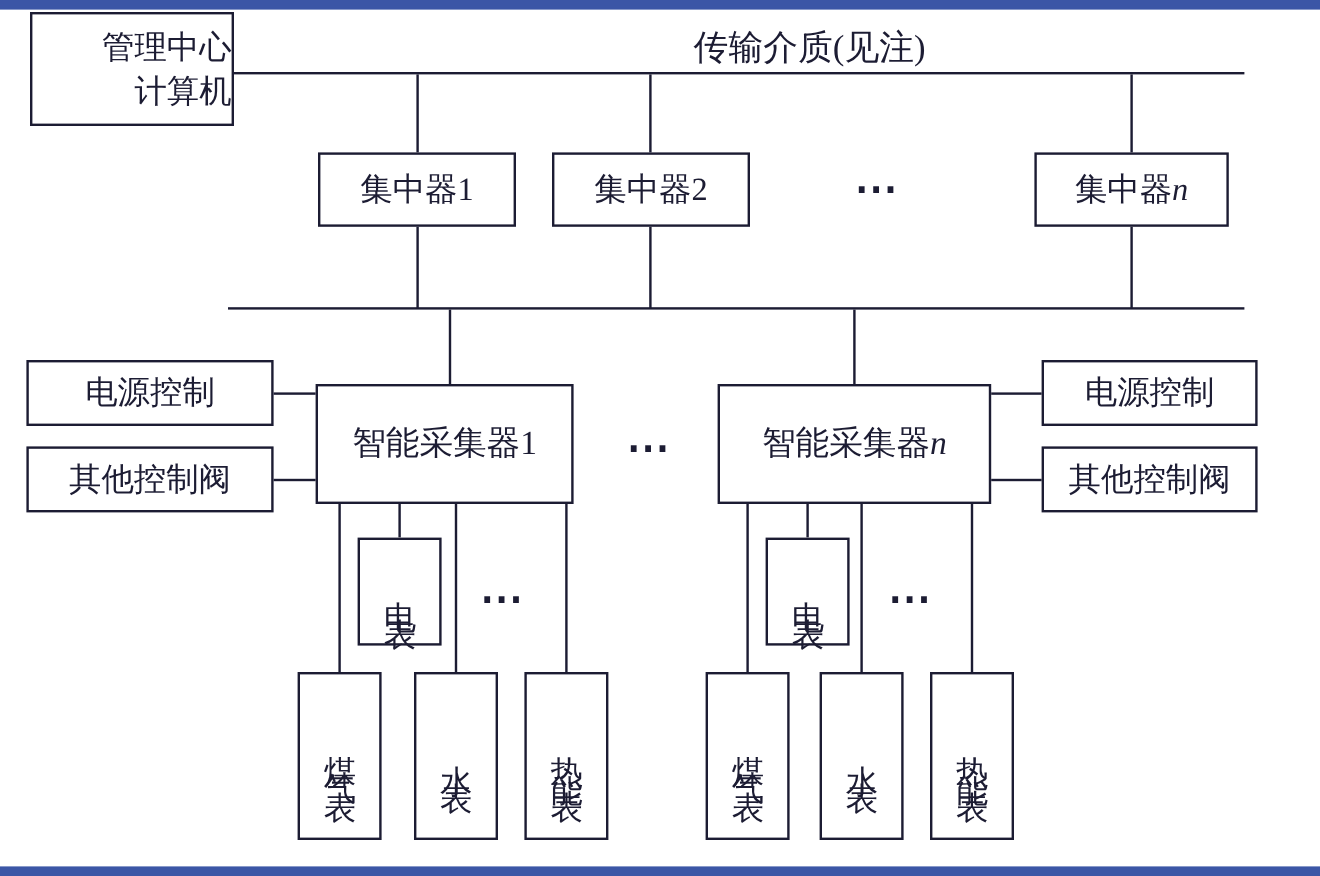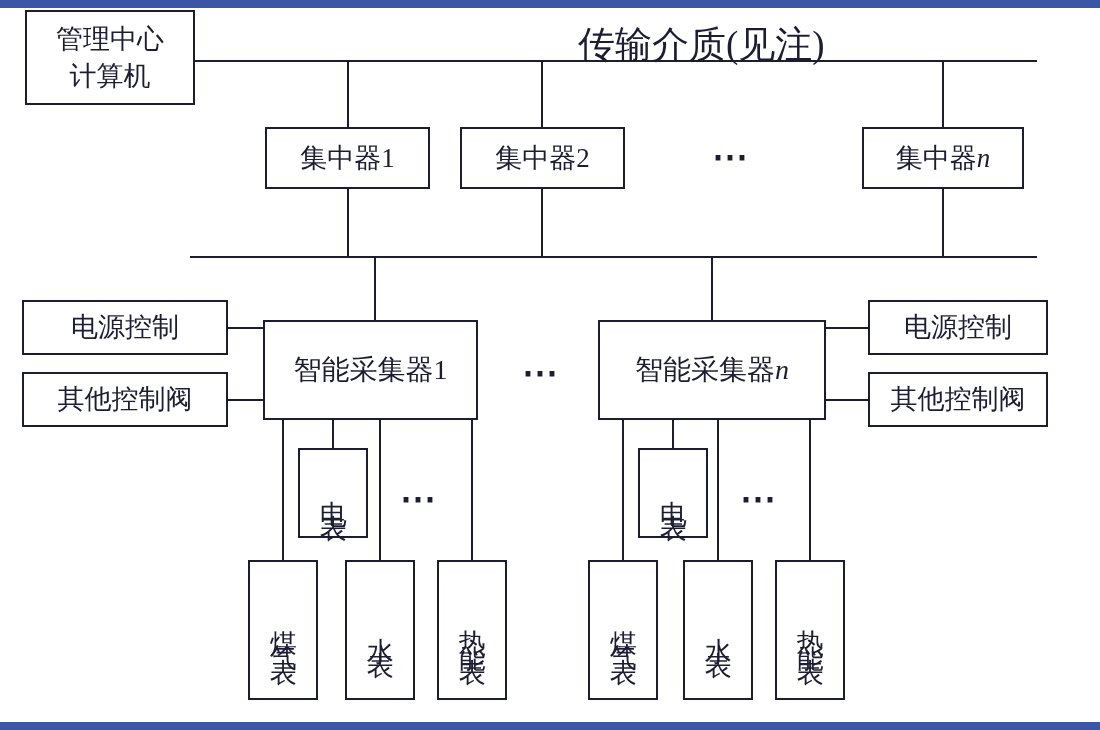--- a/index.html
+++ b/index.html
@@ -23,22 +23,22 @@
   .vline { width:2px; }
   .box {
     position:absolute;
     border:2px solid var(--line, #1c1c33);
     background:#ffffff;
     display:flex; align-items:center; justify-content:center;
     text-align:center;
     font-size:27px;
     line-height:1.35;
   }
-  .col { flex-direction:column; }
-  .lbl { position:absolute; font-size:37px; white-space:nowrap; }
+  .col { flex-direction:column;align-items:flex-end; }
+  .lbl { position:absolute; font-size:29px; white-space:nowrap; }
   .ell {
     position:absolute; font-size:36px; font-weight:bold;
     letter-spacing:2px; white-space:nowrap;
   }
   .vtext {
     writing-mode: vertical-rl;
     text-orientation: upright;
     letter-spacing:14px;
     font-size:27px;
   }

